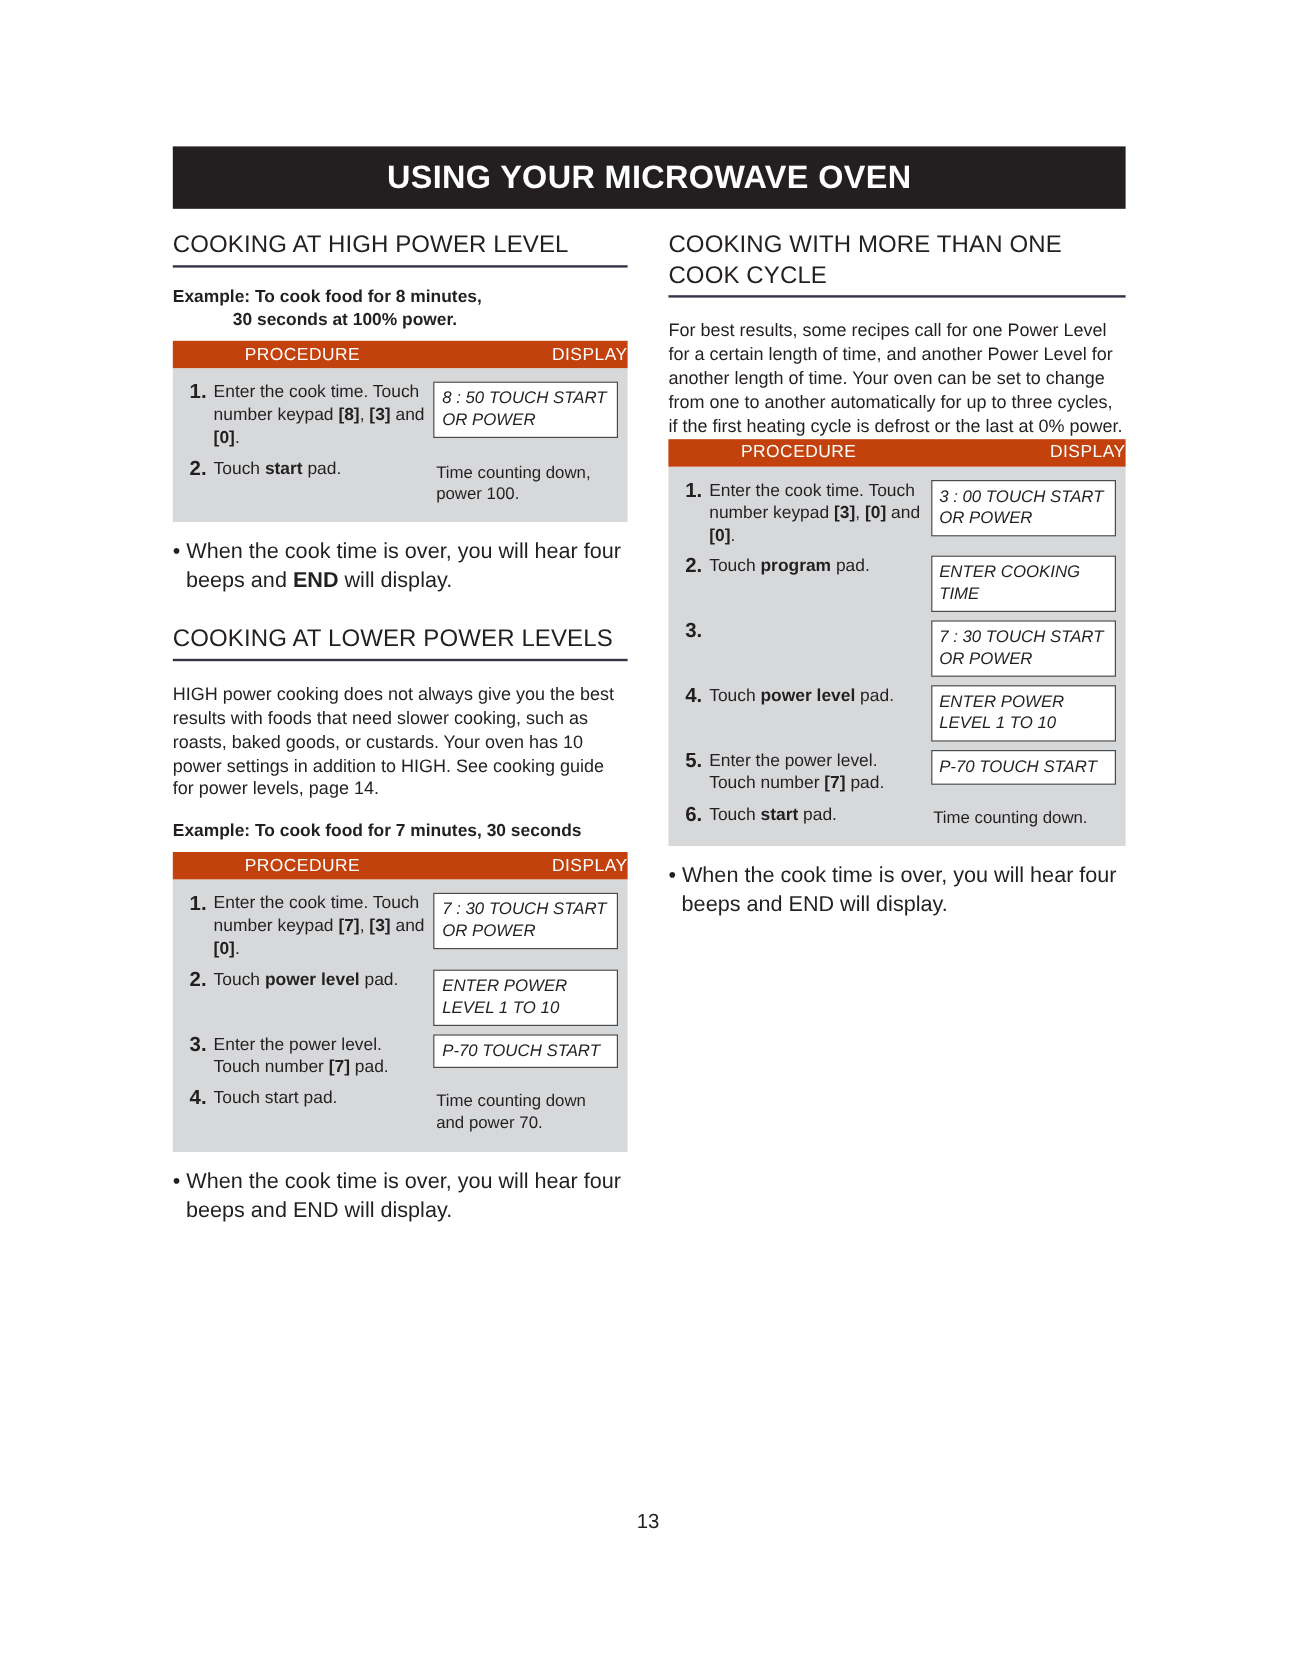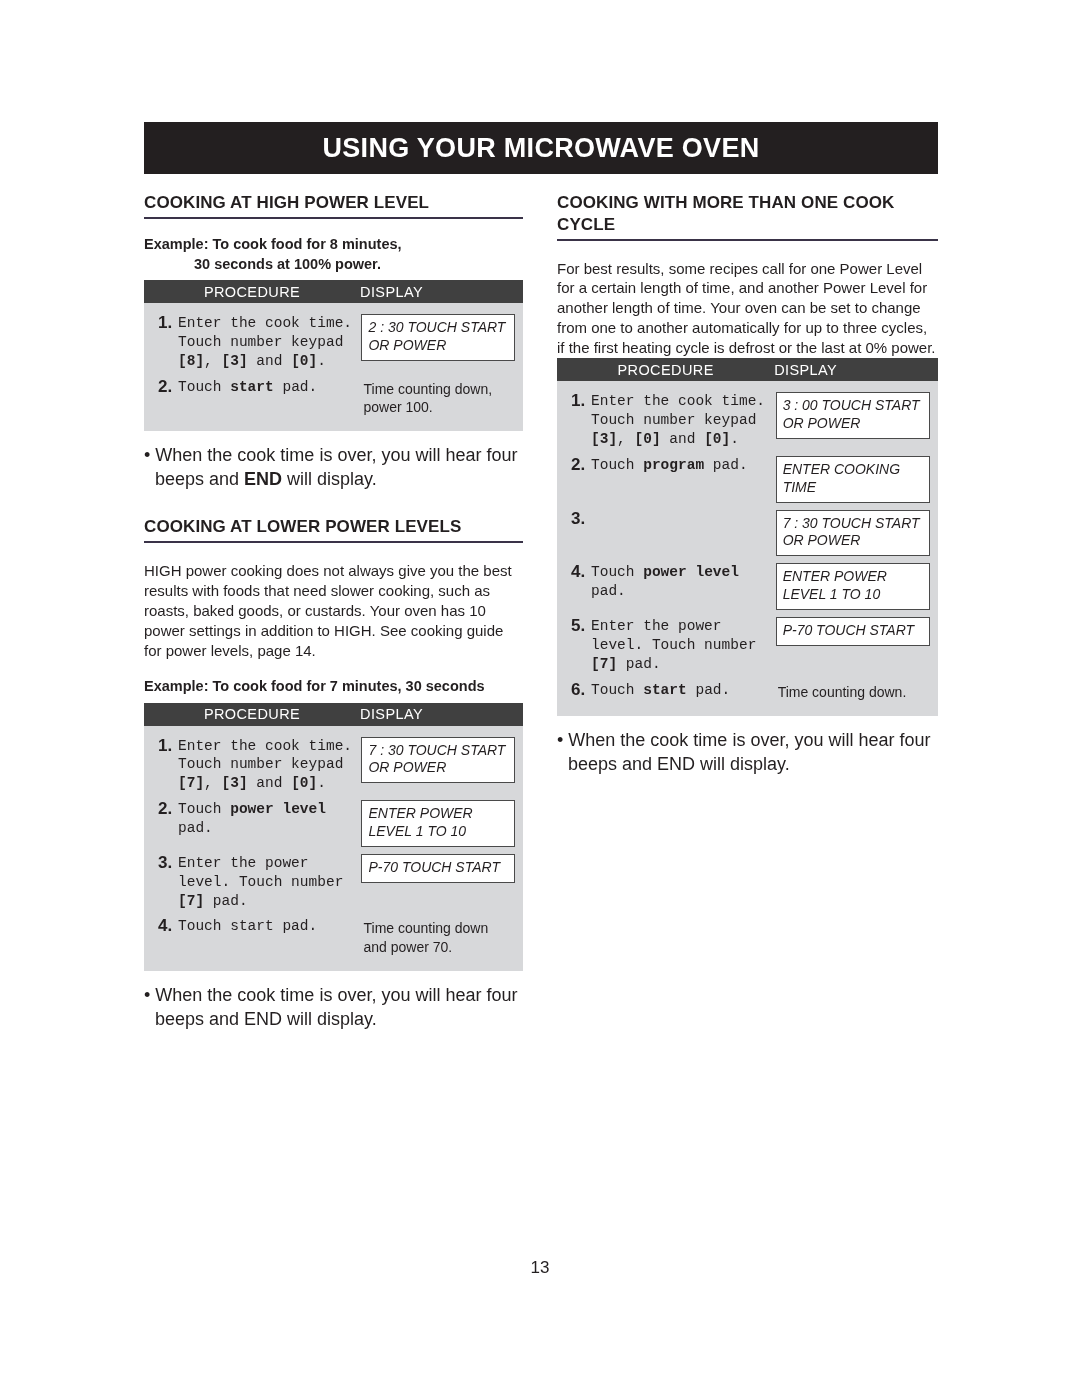--- a/index.html
+++ b/index.html
@@ -40,22 +40,22 @@
   .columns {
     display: flex;
     margin-top: 18px;
   }
   .col-left  { width: 379px; }
   .col-gap   { width: 34px; flex: 0 0 34px; }
   .col-right { width: 381px; }
 
   
   .section-head {
-    font-size: 17px;
-    font-weight: bold;
+    font-size: 20px;
+    font-weight: normal;
     line-height: 1.28;
     letter-spacing: 0.1px;
     border-bottom: 2.5px solid #3a3348;
     padding-bottom: 3px;
   }
   .section-head.spaced-top { margin-top: 24px; }
 
   
   .body-text {
     font-size: 15px;
@@ -78,30 +78,30 @@
     margin-top: 13px;
     padding-left: 11px;
     text-indent: -11px;
   }
   .note b { font-weight: bold; }
 
   
   .proc-table { width: 100%; }
 
   .proc-head {
-    background: #404040;
+    background: #c2410c;
     color: #ffffff;
     display: flex;
     height: 23px;
     align-items: center;
     font-size: 14.5px;
     letter-spacing: 0.4px;
   }
   .proc-head .h-proc    { width: 57%; text-align: center; }
-  .proc-head .h-display { width: 43%; text-align: left; }
+  .proc-head .h-display { width: 43%; text-align: right; }
 
   .proc-body {
     background: #d7d8da;
     padding: 7px 0 12px 0;
   }
 
   .proc-row {
     display: flex;
     padding: 3px 8px 3px 14px;
   }
@@ -112,21 +112,21 @@
     line-height: 1.3;
     padding-right: 6px;
   }
   .step-num {
     font-weight: bold;
     font-size: 17px;
     line-height: 1.12;
     min-width: 20px;
     flex: 0 0 20px;
   }
-  .step-text { padding-top: 1px; font-family: Liberation Mono, monospace; }
+  .step-text { padding-top: 1px; }
   .step-text b { font-weight: bold; }
 
   .disp-cell {
     width: 43%;
     display: flex;
     align-items: flex-start;
     padding-top: 1px;
   }
 
   .disp-box {
@@ -181,21 +181,21 @@
           <div class="h-proc">PROCEDURE</div>
           <div class="h-display">DISPLAY</div>
         </div>
         <div class="proc-body">
             <div class="proc-row">
               <div class="proc-cell">
                 <div class="step-num">1.</div>
                 <div class="step-text"><span>Enter the cook time. Touch number keypad </span><b>[8]</b><span>, </span><b>[3]</b><span> and </span><b>[0]</b><span>.</span></div>
               </div>
               <div class="disp-cell">
-                <div class="disp-box">2 : 30 TOUCH START OR POWER</div>
+                <div class="disp-box">8 : 50 TOUCH START OR POWER</div>
               </div>
             </div>
             <div class="proc-row">
               <div class="proc-cell">
                 <div class="step-num">2.</div>
                 <div class="step-text"><span>Touch </span><b>start</b><span> pad.</span></div>
               </div>
               <div class="disp-cell">
                 <div class="disp-plain">Time counting down, power 100.</div>
               </div>

